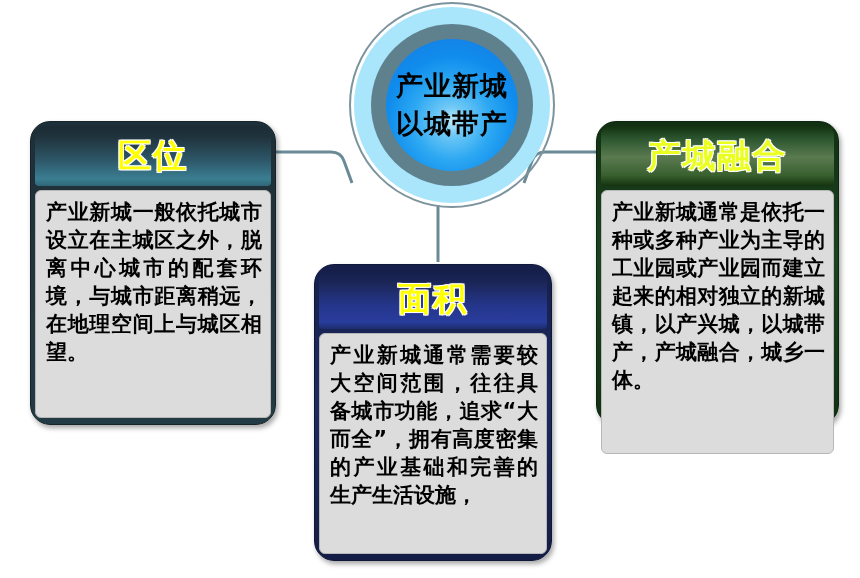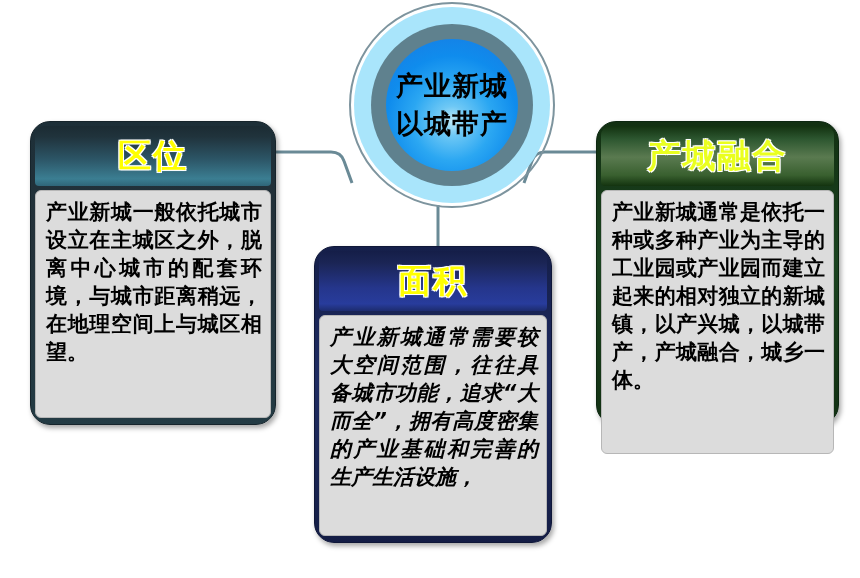--- a/index.html
+++ b/index.html
@@ -165,32 +165,32 @@
   #card-integration .card-header {
     background: linear-gradient(to bottom,
       #12310f 0%, #2d5730 22%, #5a7a50 52%, #39602f 82%, #13330f 100%);
   }
   #card-integration .card-body { height: 264px; }
   #card-integration .card-title { color: #eaff1f; }
 
   
   #card-area {
     left: 314px;
-    top: 246px;
+    top: 264px;
     width: 238px;
     height: 297px;
     background: linear-gradient(to bottom, #151f4a 0%, #1d2a60 45%, #141d45 100%);
     border: 1px solid #0f1738;
     box-shadow: 2px 3px 5px rgba(0,0,0,0.35);
   }
   #card-area .card-header {
     background: linear-gradient(to bottom,
       #151e48 0%, #1b2555 20%, #25368c 62%, #283c9c 88%, #1d2c6e 100%);
   }
-  #card-area .card-body { height: 221px; font-style: italic; }
+  #card-area .card-body { height: 221px; }
 
 </style>
 </head>
 <body>
 
 <div id="canvas">
 
   <svg class="connector-svg" viewBox="0 0 860 578" width="860" height="578">
     <path d="M 276 152 L 331 152 Q 341 152 344 161 L 352 183" fill="none" stroke="#6a8a96" stroke-width="3"></path>
     <path d="M 596 152 L 545 152 Q 535 152 532 161 L 524 183" fill="none" stroke="#6a8a96" stroke-width="3"></path>

